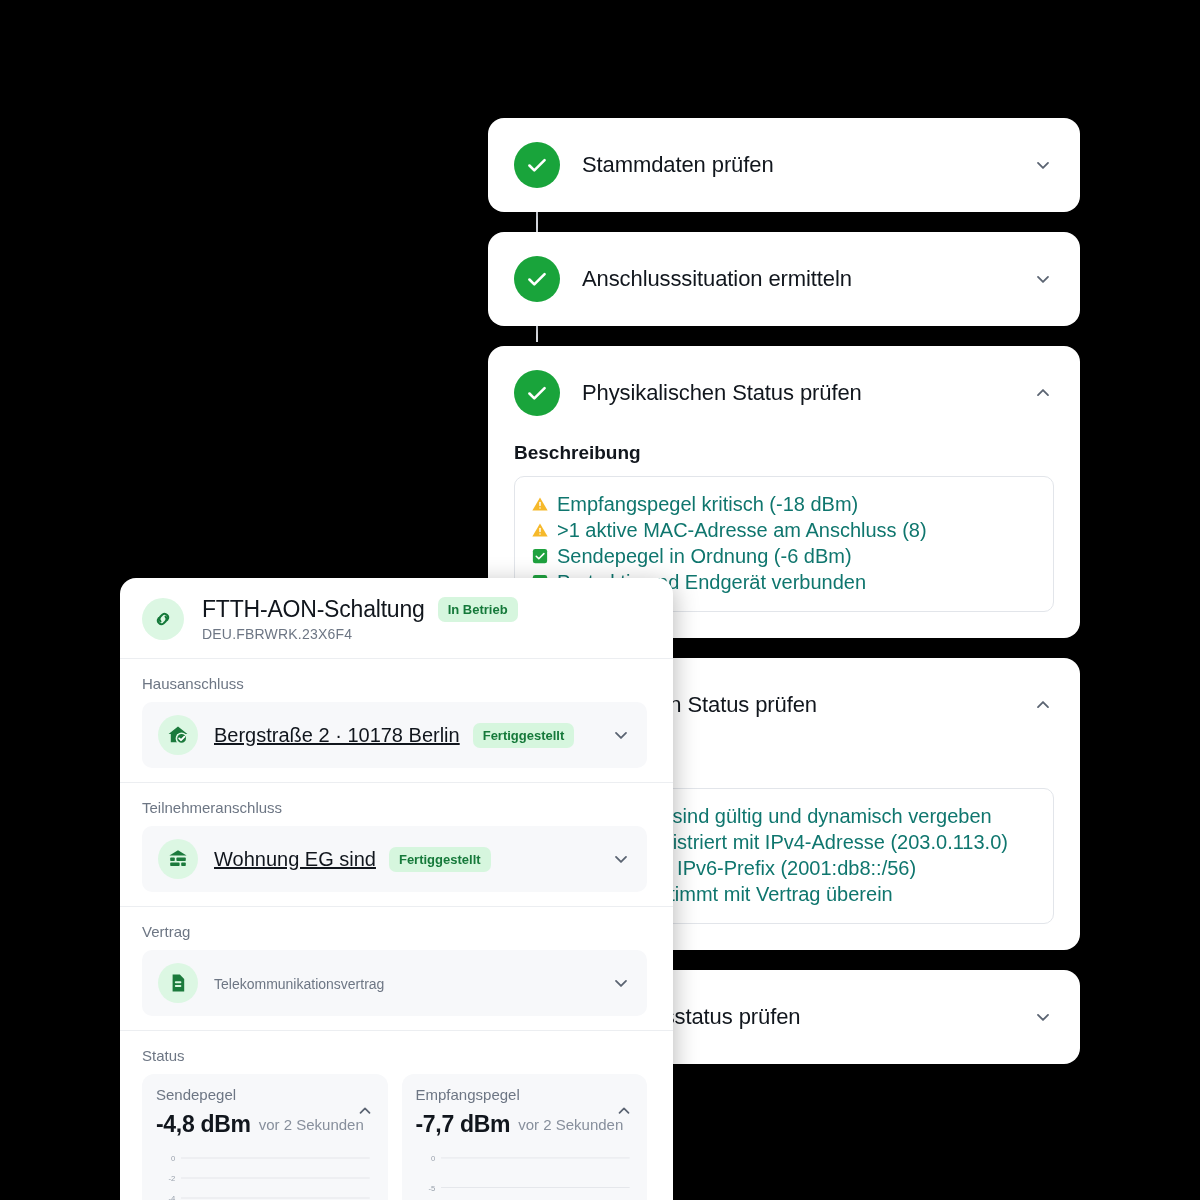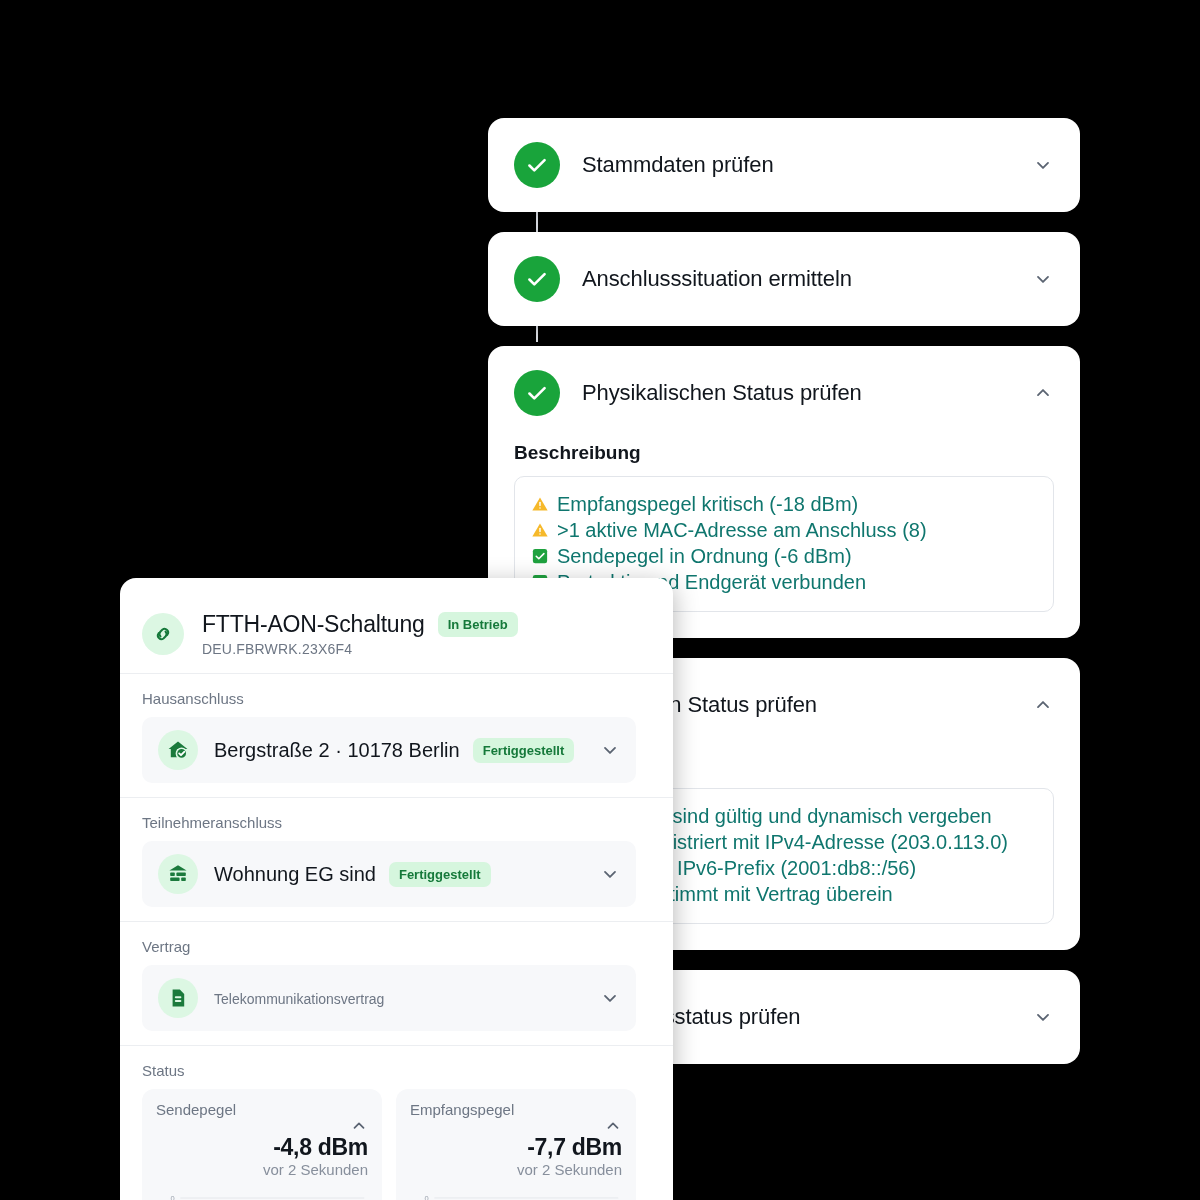--- a/index.html
+++ b/index.html
@@ -94,21 +94,21 @@
     position: absolute;
     left: 120px; top: 578px;
     width: 553px; height: 640px;
     background: #ffffff;
     border-radius: 16px 16px 0 0;
     box-shadow: 0 6px 26px rgba(0,0,0,0.30);
     overflow: hidden;
   }
   .p-head {
     display: flex; align-items: center;
-    padding: 33px 22px 16px 22px;
+    padding: 18px 22px 16px 22px;
     border-bottom: 1px solid #eceef1;
   }
   .p-avatar {
     width: 42px; height: 42px; border-radius: 50%;
     background: #dcf7e3;
     flex: 0 0 42px;
     display:flex; align-items:center; justify-content:center;
   }
   .p-head-txt { margin-left: 18px; }
   .p-title-row { display:flex; align-items:center; }
@@ -120,55 +120,55 @@
     background: #d6f6de;
     color: #15793a;
     font-size: 13px;
     font-weight: bold;
     padding: 5px 10px;
     border-radius: 7px;
     margin-left: 13px;
     white-space: nowrap;
   }
 
-  .p-section { padding: 16px 37px 14px 22px; border-bottom: 1px solid #eceef1; }
+  .p-section { padding: 16px 26px 14px 22px; border-bottom: 1px solid #eceef1; }
   .p-section.last { border-bottom: none; }
   .p-label { font-size: 15px; color: #6d7684; margin-bottom: 10px; }
 
   .row-card {
     background: #f7f8fa;
     border-radius: 10px;
     display: flex; align-items: center;
     padding: 13px 16px;
     min-height: 58px;
   }
   .row-ico {
     width: 40px; height: 40px; border-radius: 50%;
     background: #dcf7e3;
     flex: 0 0 40px;
     display:flex; align-items:center; justify-content:center;
   }
   .row-main { flex: 1 1 auto; margin-left: 16px; min-width:0; }
   .row-top { display:flex; align-items:center; }
-  .row-title { font-size: 20px; color:#11161d; white-space:nowrap; }
+  .row-title { font-size: 20px; color:#11161d; white-space:nowrap;text-decoration:underline; }
   .row-sub { font-size: 14px; color:#6d7684; margin-top:2px; }
   .row-chev { flex:0 0 auto; width:20px; height:20px; color:#5b6472; display:flex; align-items:center; justify-content:center;}
   .row-chev svg{display:block;}
 
   
   .metrics { display: flex; gap: 14px; }
   .metric {
     flex: 1 1 0;
     background: #f7f8fa;
     border-radius: 12px;
     padding: 12px 14px 10px 14px;
     position: relative;
   }
   .m-label { font-size: 15px; color: #6d7684; }
-  .m-valrow { display: flex; align-items: flex-end; margin-top: 16px; flex-direction: column; }
+  .m-valrow { display: flex; align-items: center; margin-top: 8px; }
   .m-val { font-size: 23px; color: #11161d; font-weight: bold; letter-spacing:-0.3px; }
   .m-ago { font-size: 15px; color: #878f9c; margin-left: 8px; white-space: nowrap; }
   .m-chev { position:absolute; right: 14px; top: 28px; color:#5b6472; }
   .m-chev svg{display:block;}
   .m-chart { margin-top: 8px; }
   .m-chart svg { display:block; width: 100%; height: 86px; }
 </style>
 </head>
 <body>
 

